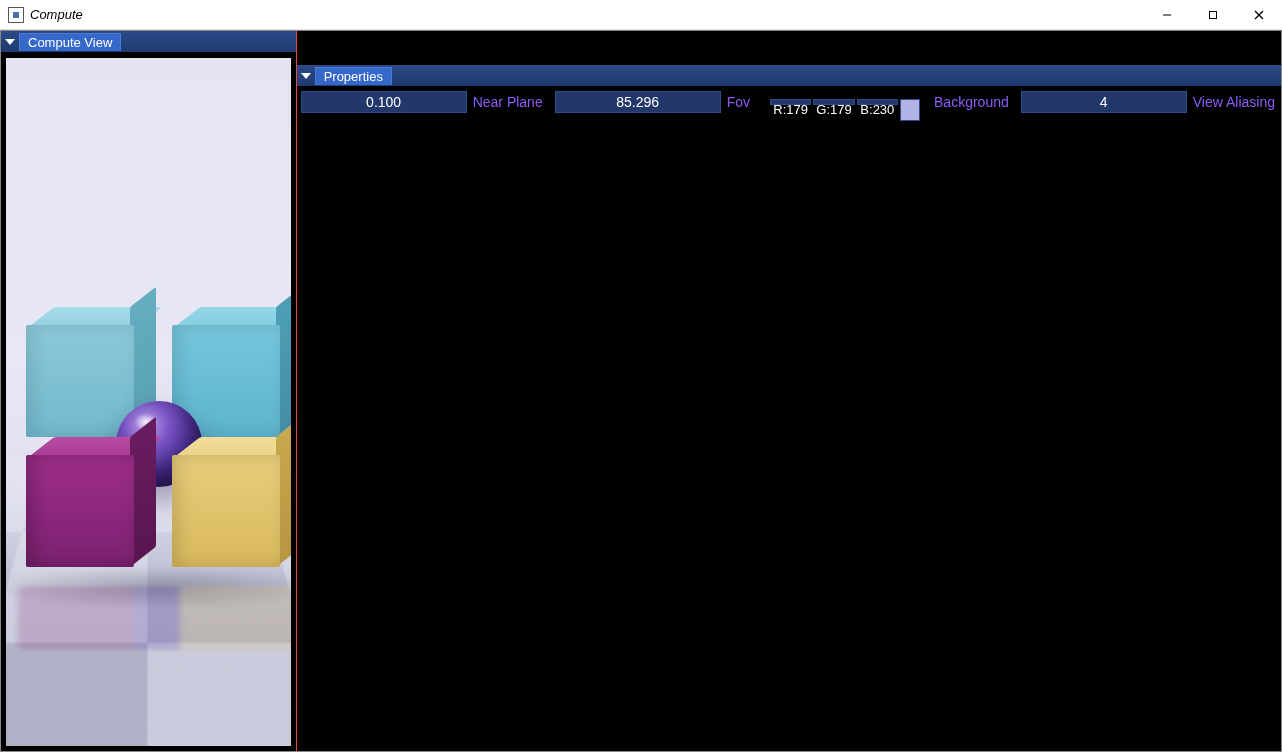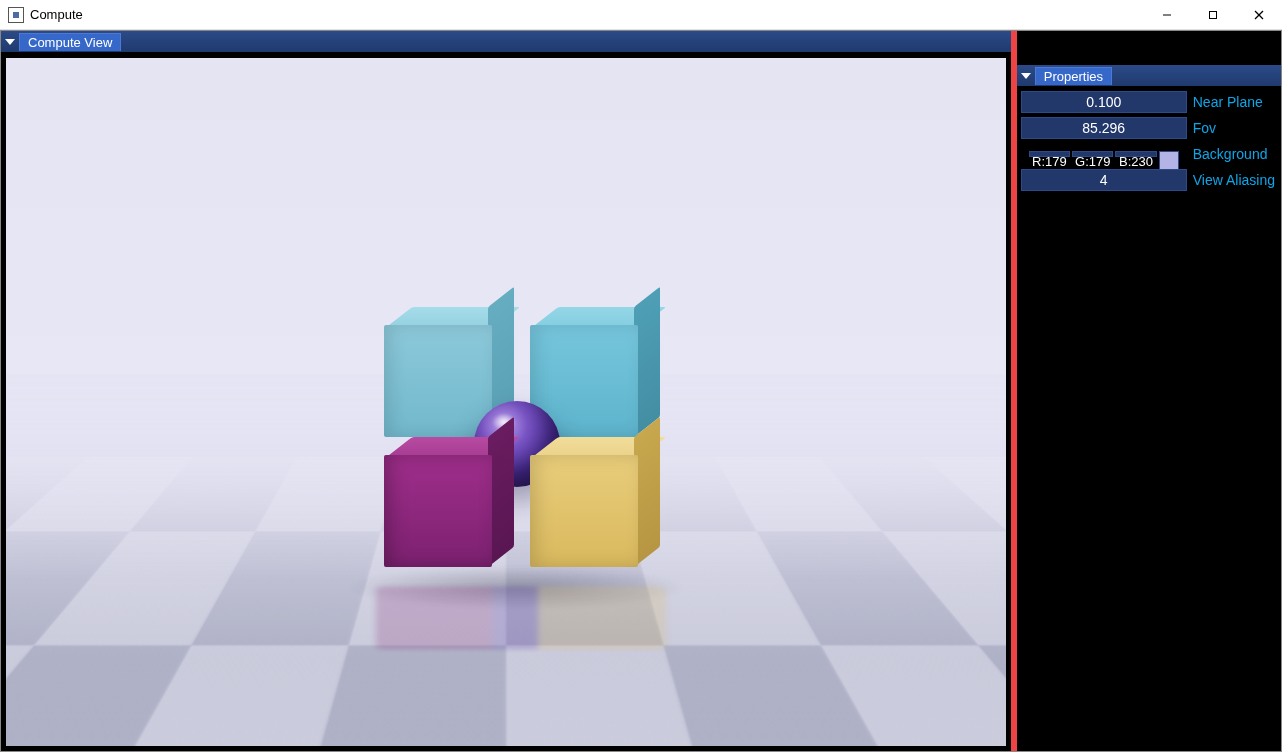--- a/index.html
+++ b/index.html
@@ -1,29 +1,29 @@
 <!DOCTYPE html>
 <html><head>
   <meta charset="utf-8">
   <style>
     * { box-sizing: border-box; margin: 0; padding: 0; }
     body { font-family: "Segoe UI", Arial, sans-serif; font-size: 14px; width: 1282px; height: 752px; overflow: hidden; background: #fff; }
 
     .title-bar { height: 30px; background: #fff; border-bottom: 1px solid #e0e0e0; display: flex; align-items: center; justify-content: space-between; padding: 0 0 0 8px; }
-    .title-bar-left { display: flex; align-items: flex-start; gap: 6px; }
+    .title-bar-left { display: flex; align-items: flex-start; gap: 6px; font-style: italic; }
     .title-bar-icon { width: 16px; height: 16px; border: 1px solid #555; display: flex; align-items: center; justify-content: center; }
     .title-bar-icon-inner { width: 6px; height: 6px; background: #4a6da7; }
     .title-bar-text { color: #000; font-size: 13px; }
     .title-bar-controls { display: flex; height: 100%; }
     .title-bar-btn { width: 46px; height: 30px; display: flex; align-items: center; justify-content: center; color: #000; font-size: 10px; }
 
     .app-body { height: 722px; background: #000; display: flex; border: 1px solid #888; }
 
     .panel { display: flex; flex-direction: column; }
-    .panel-left { width: 1018px; border-right: 6px solid #ef4444; }
+    .panel-left { width: 1018px; border-right: 1px solid #ef4444; }
     .panel-right { flex: 1; margin-top: 34px; }
 
     .panel-header-row { height: 22px; background: linear-gradient(#2b4a87, #1f3a6e); display: flex; align-items: center; border-bottom: 1px solid #000; }
     .panel-header-collapse { width: 18px; height: 100%; display: flex; align-items: center; justify-content: center; color: #fff; }
     .panel-header-tab { background: #3668c9; padding: 2px 8px; color: #fff; font-size: 13px; border: 1px solid #4a7ad6; border-bottom: none; height: 18px; line-height: 14px; }
 
     .viewport-wrap { flex: 1; background: #000; padding: 4px; }
     .viewport { width: 100%; height: 100%; background: #e3e3f2; position: relative; overflow: hidden; border: 1px solid #000; }
 
     
@@ -73,27 +73,27 @@
     }
     .sphere::after{ content:""; position:absolute; left:18px; top:12px; width:24px; height:18px; border-radius:50%; background: radial-gradient(ellipse at center, rgba(255,255,255,0.9), rgba(255,255,255,0) 70%); filter: blur(1px);}    
 
     .ground-shadow { position: absolute; left: -160px; top: 123px; width: 340px; height: 44px; background: radial-gradient(ellipse at center, rgba(30,30,50,0.28), rgba(0,0,0,0) 70%); filter: blur(2px);}    
     .reflection { position: absolute; left: -130px; top: 130px; width: 290px; height: 90px; opacity: 0.22; transform: scaleY(-0.7); filter: blur(3px);
       background: linear-gradient(90deg, #8a2a79 0 40%, #5a3aa8 40% 56%, #ddbd66 56% 100%);
       border-radius: 6px;
     }
 
     
-    .prop-list { padding: 4px 6px 4px 4px; display: flex; flex-direction: column; gap: 4px; background: #000; }
+    .prop-list { padding: 4px 6px 4px 4px; display: flex; gap: 12px; background: #000; }
     .prop-row { display: flex; align-items: center; gap: 6px; height: 22px; }
     .prop-value { flex: 0 0 166px; background: #22386a; border: 1px solid #2c4b8a; color: #fff; text-align: center; font-size: 14px; height: 22px; line-height: 20px; }
     .prop-value.split { display: flex; gap: 2px; background: transparent; border: none; padding: 8px; }
     .rgb-chip { flex: 1; background: #22386a; border: 1px solid #2c4b8a; text-align: center; font-size: 13px; line-height: 20px; }
     .color-swatch { width: 20px; height: 22px; border: 1px solid #2c4b8a; }
-    .prop-label { color: #0ea5e9; font-size: 14px; white-space: nowrap; }
+    .prop-label { color: #8b5cf6; font-size: 14px; white-space: nowrap; }
 
     .collapse-triangle { width: 0; height: 0; border-left: 5px solid transparent; border-right: 5px solid transparent; border-top: 6px solid #fff; }
 
     svg { display: block; }
   </style>
 </head>
 <body>
 
 <div class="title-bar">
   <div class="title-bar-left">

